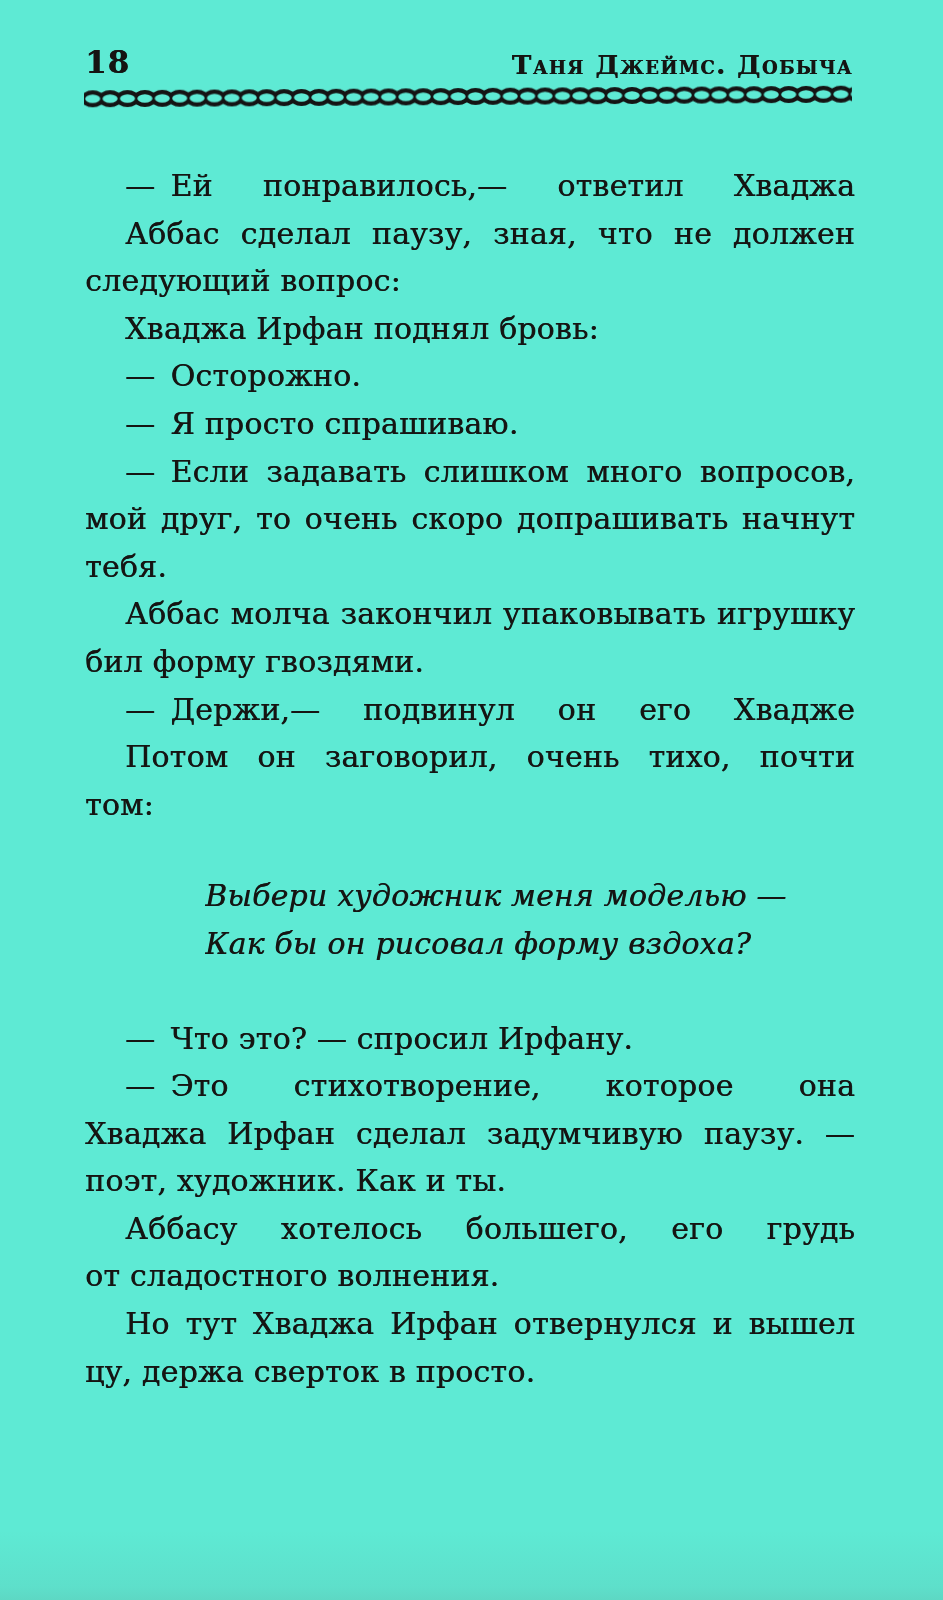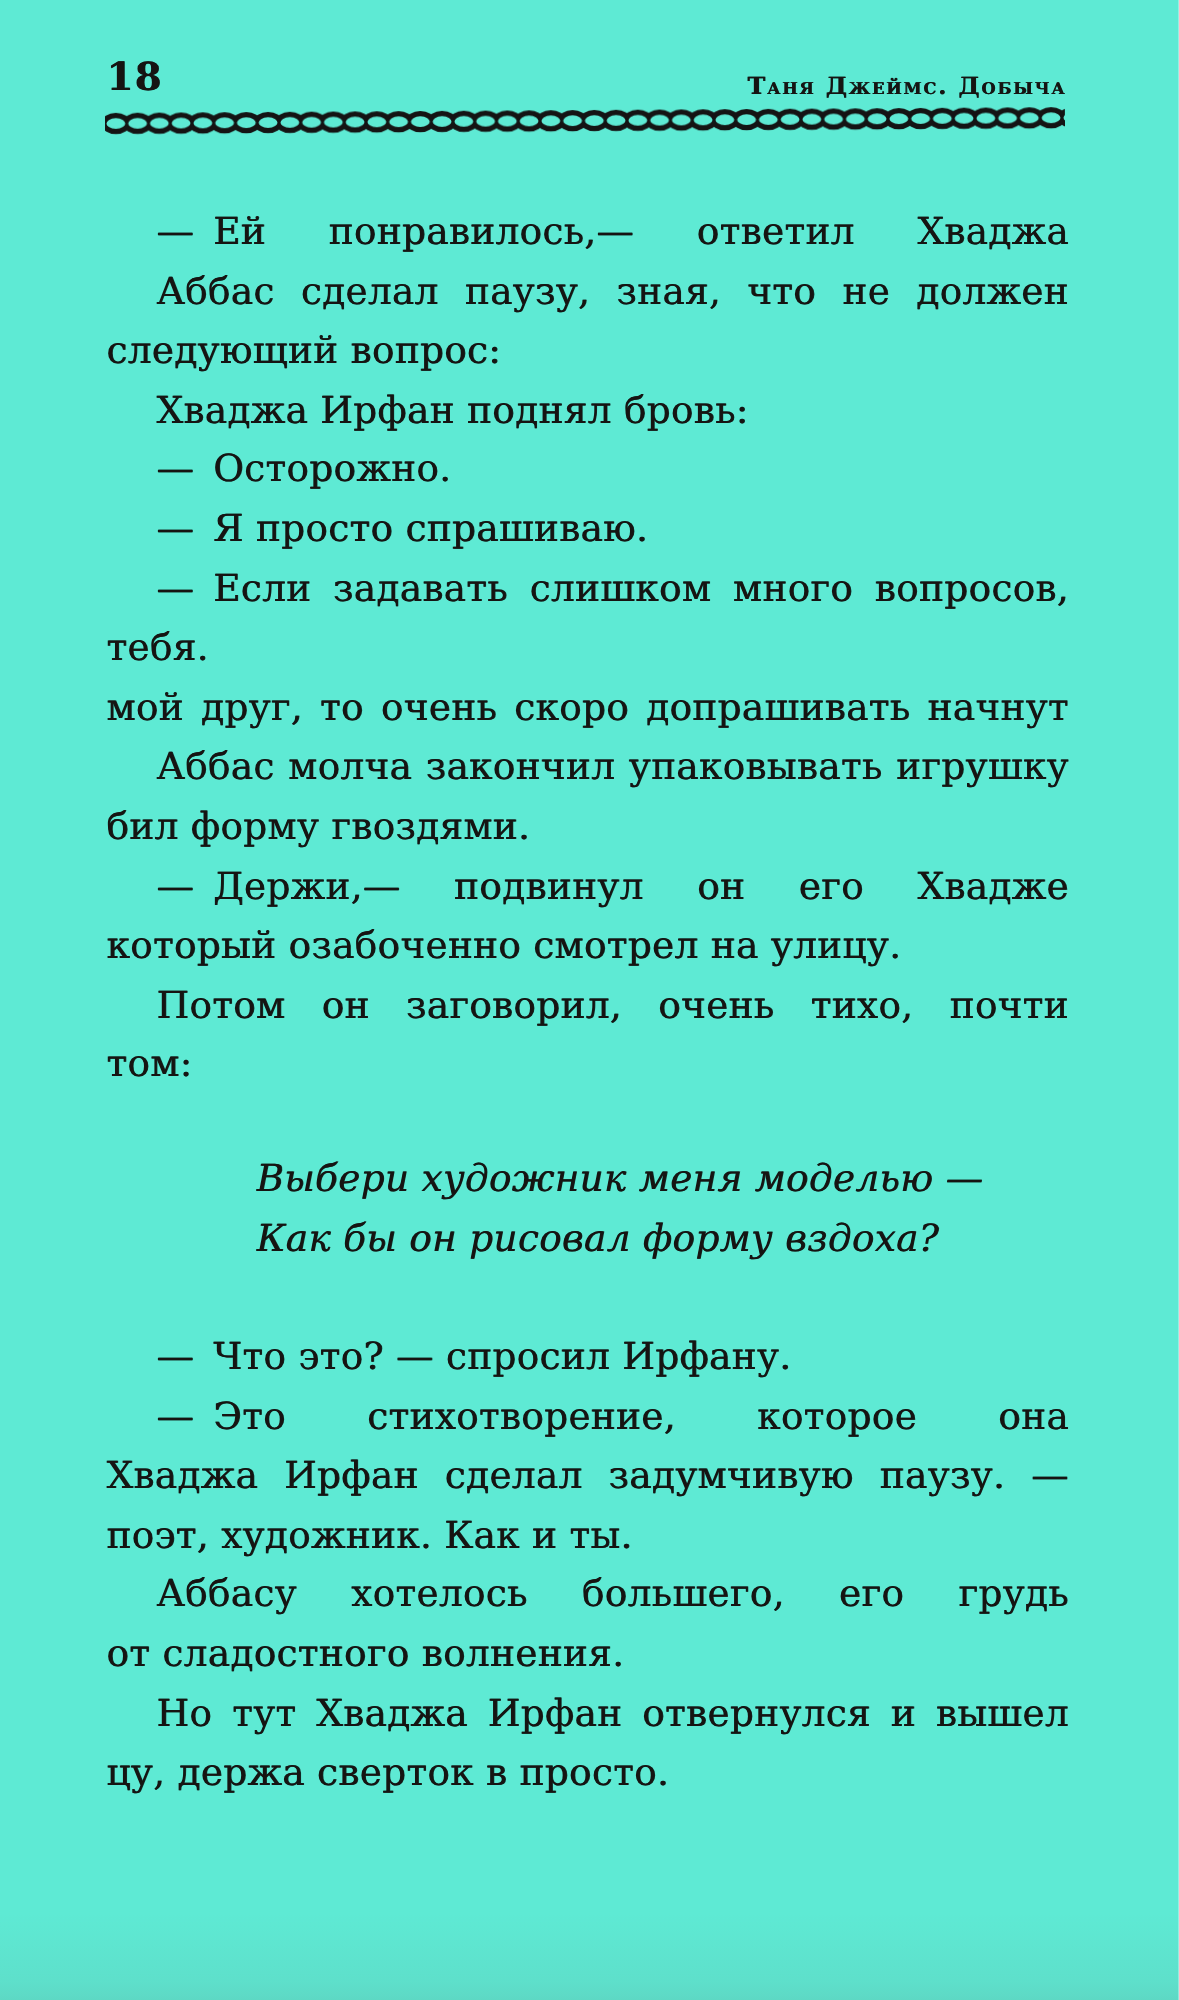--- a/index.html
+++ b/index.html
@@ -26,21 +26,21 @@
     position: absolute;
     top: 44px; left: 85px; right: 90px;
     display: flex; justify-content: space-between; align-items: flex-end;
   }
   .page-number {
     font-size: 31px; font-weight: bold;
     letter-spacing: 1px;
     text-shadow: 0.5px 0 0 rgba(0,0,0,0.85);
   }
   .running-title {
-    font-size: 19px; font-weight: bold;
+    font-size: 26px; font-weight: bold;
     font-variant: small-caps;
     letter-spacing: 1.5px;
     text-shadow: 0.5px 0 0 rgba(0,0,0,0.85);
   }
   .chain-wrap {
     position: absolute;
     top: 84px; left: 84px;
     transform: rotate(-0.35deg);
   }
   .page-text {
@@ -91,26 +91,25 @@
 
   <div class="page-text">
       <div class="block body">
         <div class="line indent justify">— Ей понравилось,— ответил Хваджа Ирфан.</div>
         <div class="line indent justify">Аббас сделал паузу, зная, что не должен задавать</div>
         <div class="line">следующий вопрос:</div>
         <div class="line indent">Хваджа Ирфан поднял бровь:</div>
         <div class="line indent">— Осторожно.</div>
         <div class="line indent">— Я просто спрашиваю.</div>
         <div class="line indent justify">— Если задавать слишком много вопросов,</div>
+        <div class="line justify">мой друг, то очень скоро допрашивать начнут</div>
         <div class="line">тебя.</div>
-        <div class="line justify">мой друг, то очень скоро допрашивать начнут</div>
         <div class="line indent justify">Аббас молча закончил упаковывать игрушку и за-</div>
         <div class="line">бил форму гвоздями.</div>
         <div class="line indent justify">— Держи,— подвинул он его Хвадже Ирфану,</div>
-        <div class="line">который озабоченно смотрел на улицу.</div>
         <div class="line indent justify">Потом он заговорил, очень тихо, почти шепо-</div>
         <div class="line">том:</div>
       </div>
       <div class="block poem">
         <div class="line">Выбери художник меня моделью —</div>
         <div class="line">Как бы он рисовал форму вздоха?</div>
       </div>
       <div class="block body">
         <div class="line indent">— Что это? — спросил Ирфану.</div>
         <div class="line indent justify">— Это стихотворение, которое она написала,—</div>

